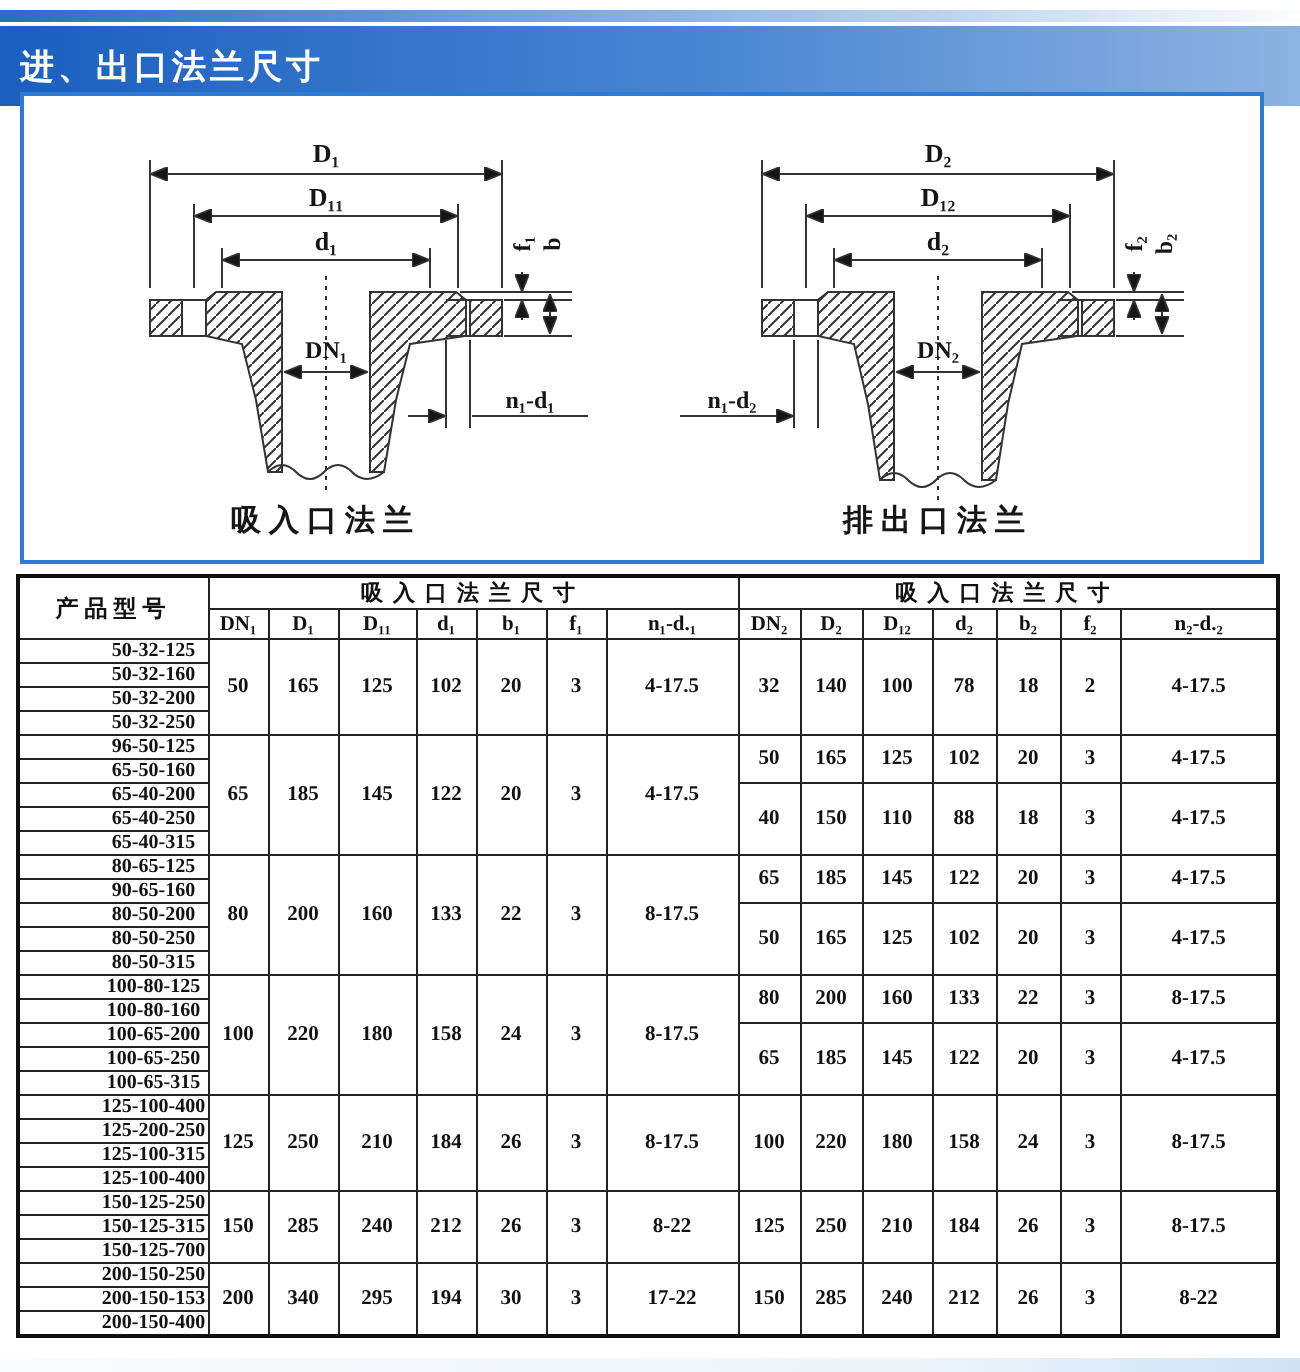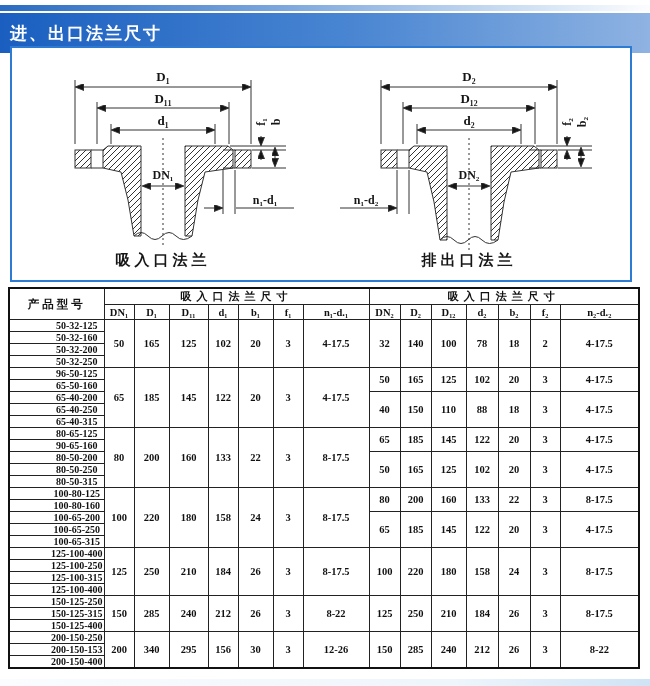--- a/index.html
+++ b/index.html
@@ -379,21 +379,21 @@
           <td rowspan="4">8-17.5</td>
           <td rowspan="4">100</td>
           <td rowspan="4">220</td>
           <td rowspan="4">180</td>
           <td rowspan="4">158</td>
           <td rowspan="4">24</td>
           <td rowspan="4">3</td>
           <td rowspan="4">8-17.5</td>
         </tr>
         <tr>
-          <td class="model">125-100-250</td>
+          <td class="model">125-200-250</td>
         </tr>
         <tr>
           <td class="model">125-100-315</td>
         </tr>
         <tr>
           <td class="model">125-100-400</td>
         </tr>
         <tr>
           <td class="model">150-125-250</td>
           <td rowspan="3">150</td>
@@ -408,31 +408,31 @@
           <td rowspan="3">210</td>
           <td rowspan="3">184</td>
           <td rowspan="3">26</td>
           <td rowspan="3">3</td>
           <td rowspan="3">8-17.5</td>
         </tr>
         <tr>
           <td class="model">150-125-315</td>
         </tr>
         <tr>
-          <td class="model">150-125-400</td>
+          <td class="model">150-125-700</td>
         </tr>
         <tr>
           <td class="model">200-150-250</td>
           <td rowspan="3">200</td>
           <td rowspan="3">340</td>
           <td rowspan="3">295</td>
-          <td rowspan="3">156</td>
+          <td rowspan="3">194</td>
           <td rowspan="3">30</td>
           <td rowspan="3">3</td>
-          <td rowspan="3">12-26</td>
+          <td rowspan="3">17-22</td>
           <td rowspan="3">150</td>
           <td rowspan="3">285</td>
           <td rowspan="3">240</td>
           <td rowspan="3">212</td>
           <td rowspan="3">26</td>
           <td rowspan="3">3</td>
           <td rowspan="3">8-22</td>
         </tr>
         <tr>
           <td class="model">200-150-153</td>

